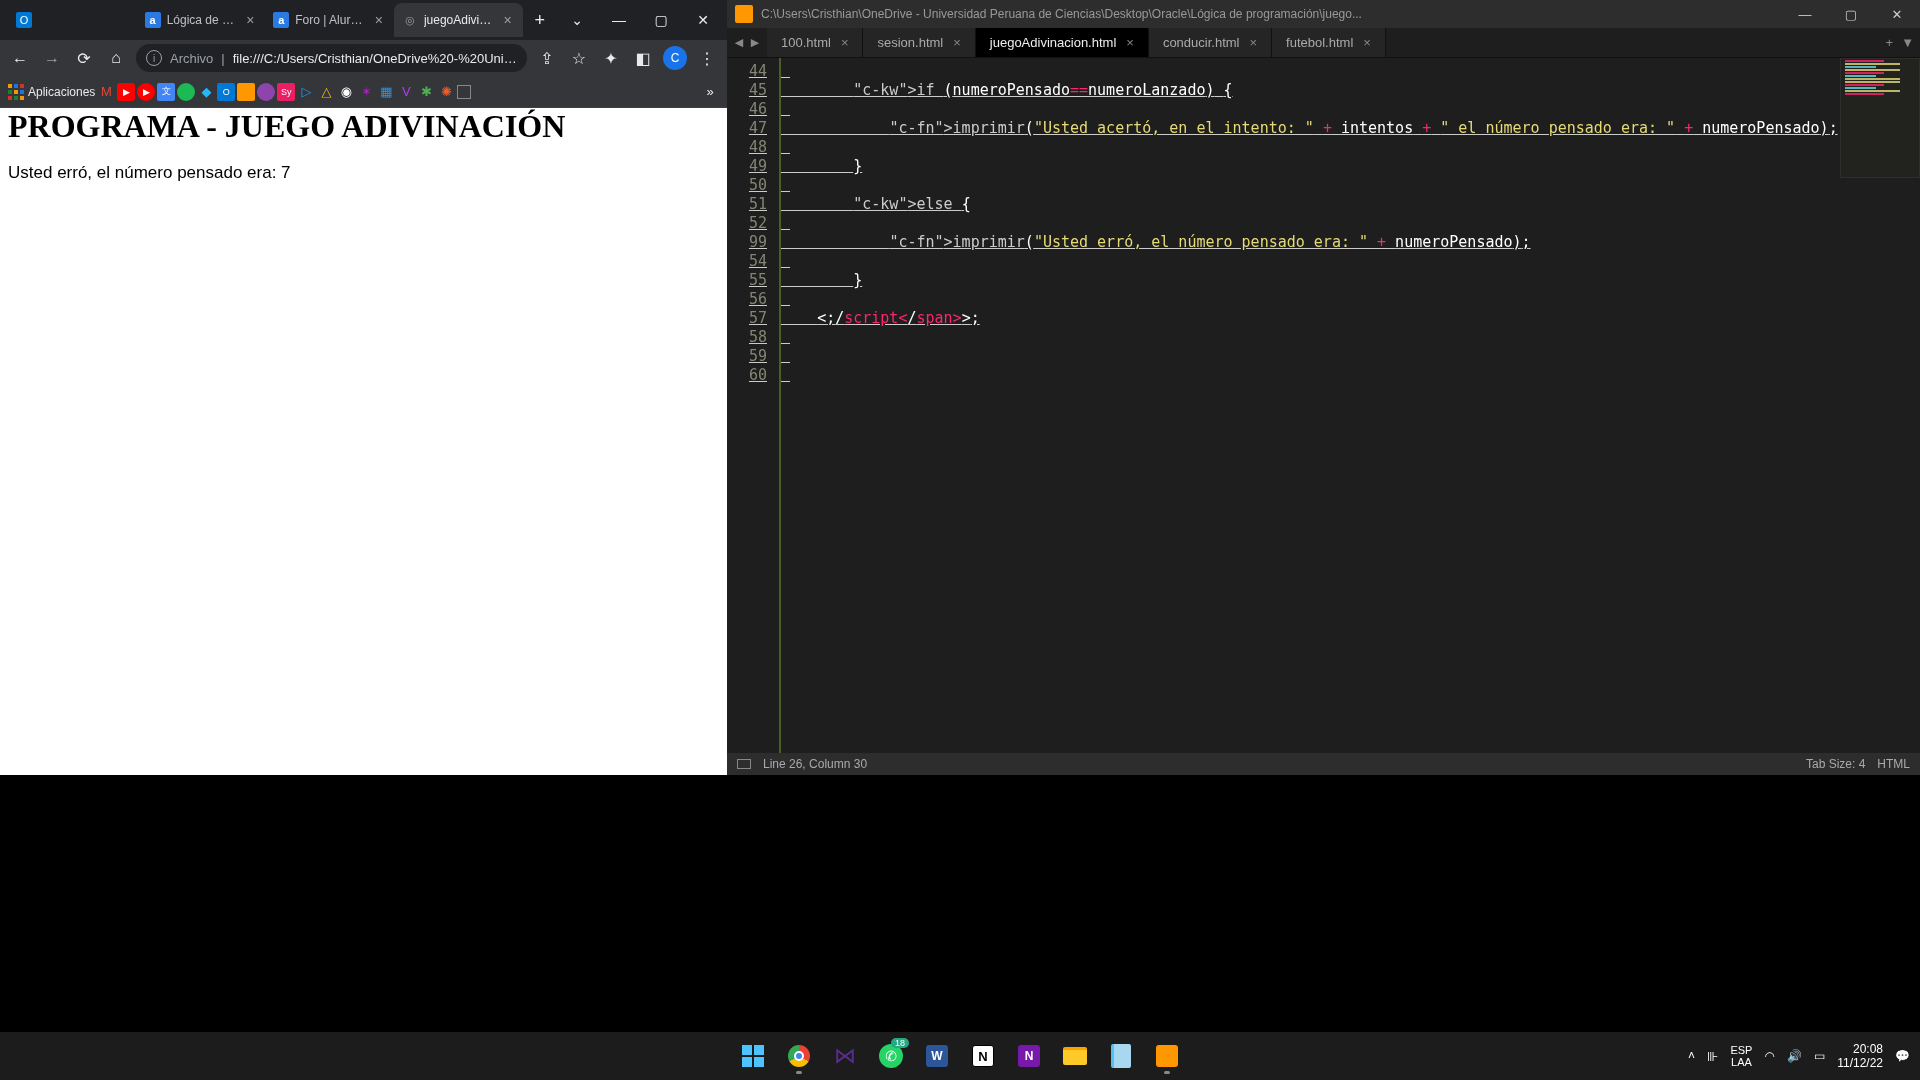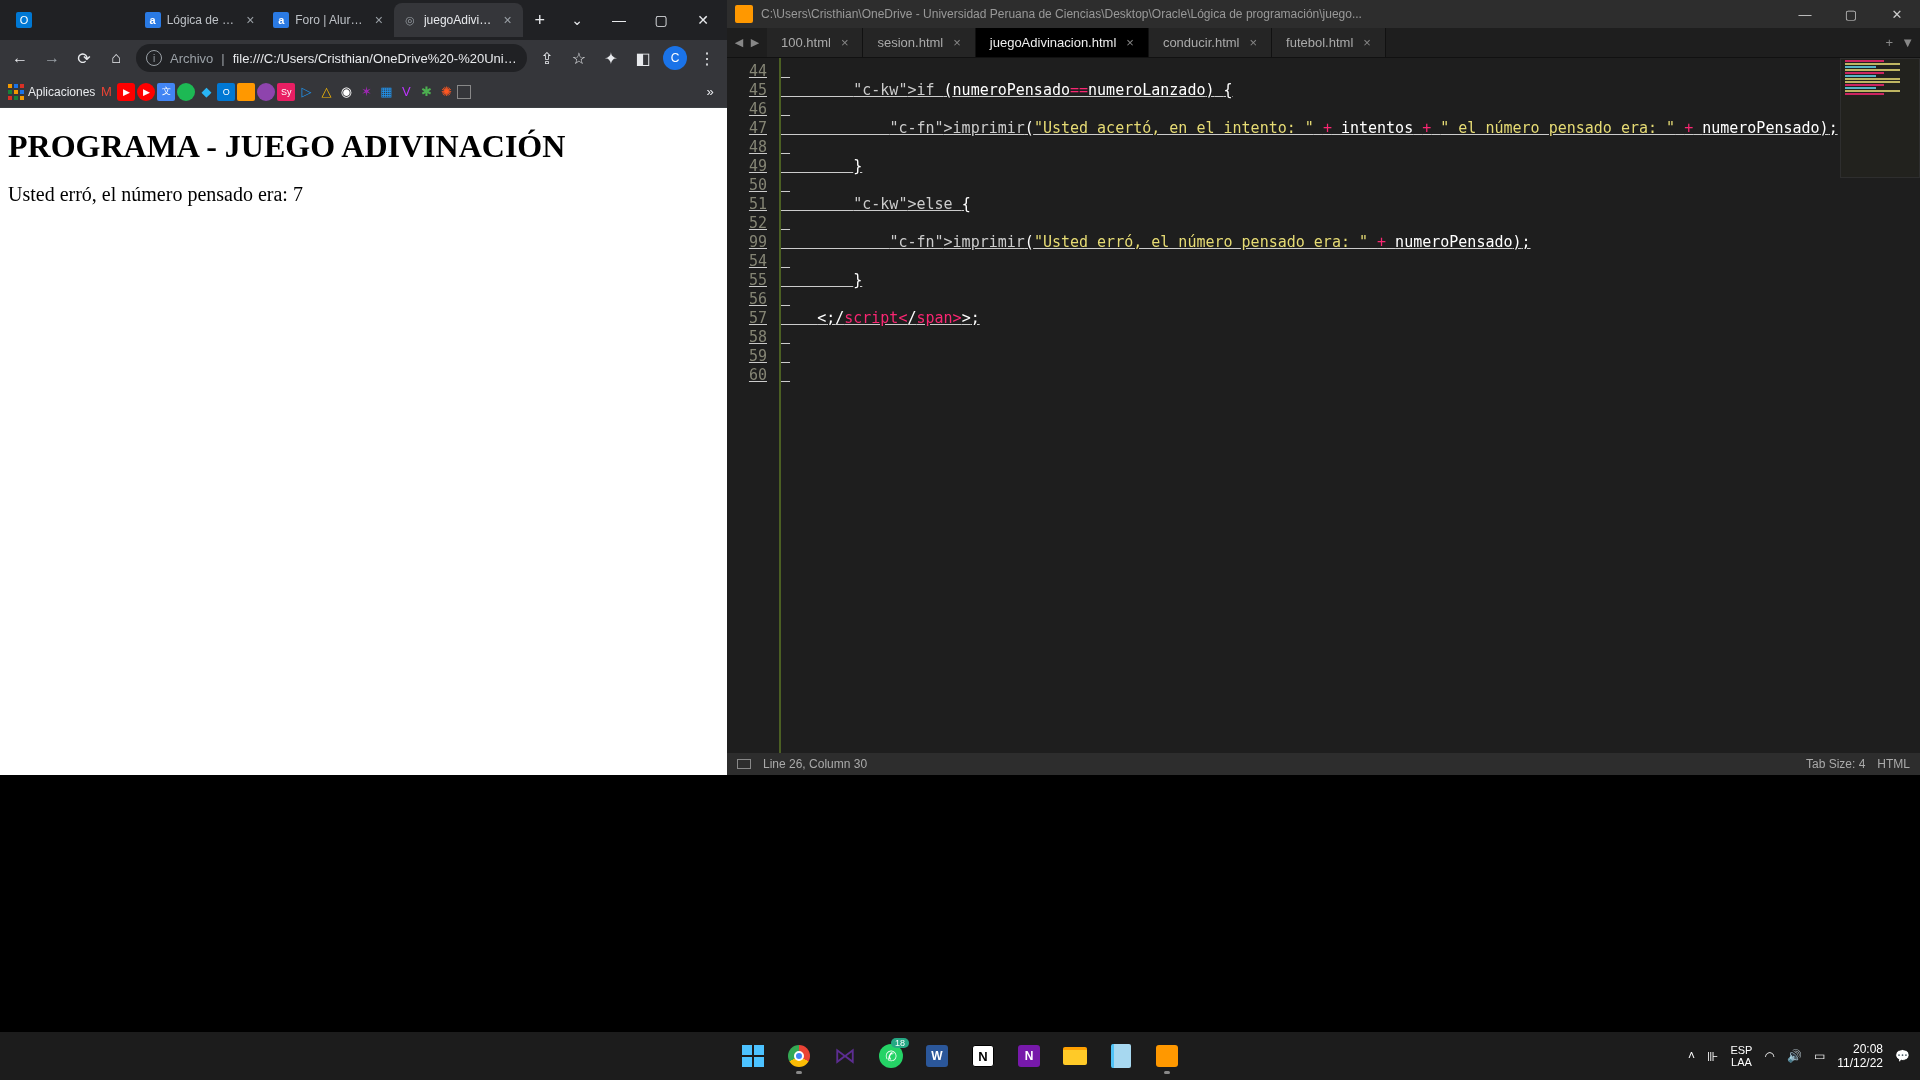--- a/index.html
+++ b/index.html
@@ -23,23 +23,23 @@
   .omnibox { flex: 1; background: #202124; border-radius: 16px; height: 28px; display: flex; align-items: center; padding: 0 10px; gap: 8px; color: #e8eaed; font-size: 13px; overflow: hidden; }
   .omnibox .info { width: 16px; height: 16px; border: 1.5px solid #9aa0a6; border-radius: 50%; font-size: 10px; color: #9aa0a6; display: flex; align-items: center; justify-content: center; flex-shrink: 0; }
   .omnibox .label { color: #9aa0a6; }
   .omnibox .sep { color: #9aa0a6; }
   .omnibox .url { color: #e8eaed; overflow: hidden; white-space: nowrap; text-overflow: ellipsis; }
   .addr-icon { width: 24px; height: 24px; display: flex; align-items: center; justify-content: center; color: #e8eaed; }
   .avatar { width: 24px; height: 24px; border-radius: 50%; background: #1a73e8; color: #fff; font-size: 12px; display: flex; align-items: center; justify-content: center; }
   .bookmark-bar { background: #35363a; display: flex; align-items: center; height: 32px; padding: 0 8px; gap: 2px; border-bottom: 1px solid #3c4043; }
   .bm-item { display: flex; align-items: center; gap: 4px; color: #e8eaed; font-size: 12px; }
   .bm-icon { width: 18px; height: 18px; display: flex; align-items: center; justify-content: center; font-size: 13px; }
-  .chrome-content { flex: 1; background: #fff; padding: 20px 8px; }
+  .chrome-content { flex: 1; background: #fff; padding: 0 8px; }
   .page-h1 { font-family: "Times New Roman", serif; font-size: 32px; font-weight: bold; margin-bottom: 18px; }
-  .page-text { font-family: Liberation Serif, serif; font-size: 20px; }
+  .page-text { font-family: Liberation Sans, sans-serif; font-size: 17px; }
   
   
   .sublime { position: absolute; left: 727px; top: 0; width: 1193px; height: 775px; background: #1e1e1e; display: flex; flex-direction: column; color: #ccc; font-size: 13px; }
   .st-title { height: 28px; display: flex; align-items: center; padding-left: 8px; background: #2d2d2d; }
   .st-title-icon { width: 18px; height: 18px; background: #ff9800; border-radius: 2px; margin-right: 8px; }
   .st-title-text { flex: 1; color: #999; font-size: 12px; overflow: hidden; white-space: nowrap; text-overflow: ellipsis; }
   .st-title-controls { display: flex; gap: 0; }
   .st-title-controls div { width: 46px; height: 28px; display: flex; align-items: center; justify-content: center; color: #ccc; font-size: 13px; }
   .st-menu { height: 24px; display: flex; align-items: center; padding-left: 6px; gap: 2px; background: #2d2d2d; }
   .st-menu-item { padding: 2px 8px; color: #ccc; font-size: 13px; }

